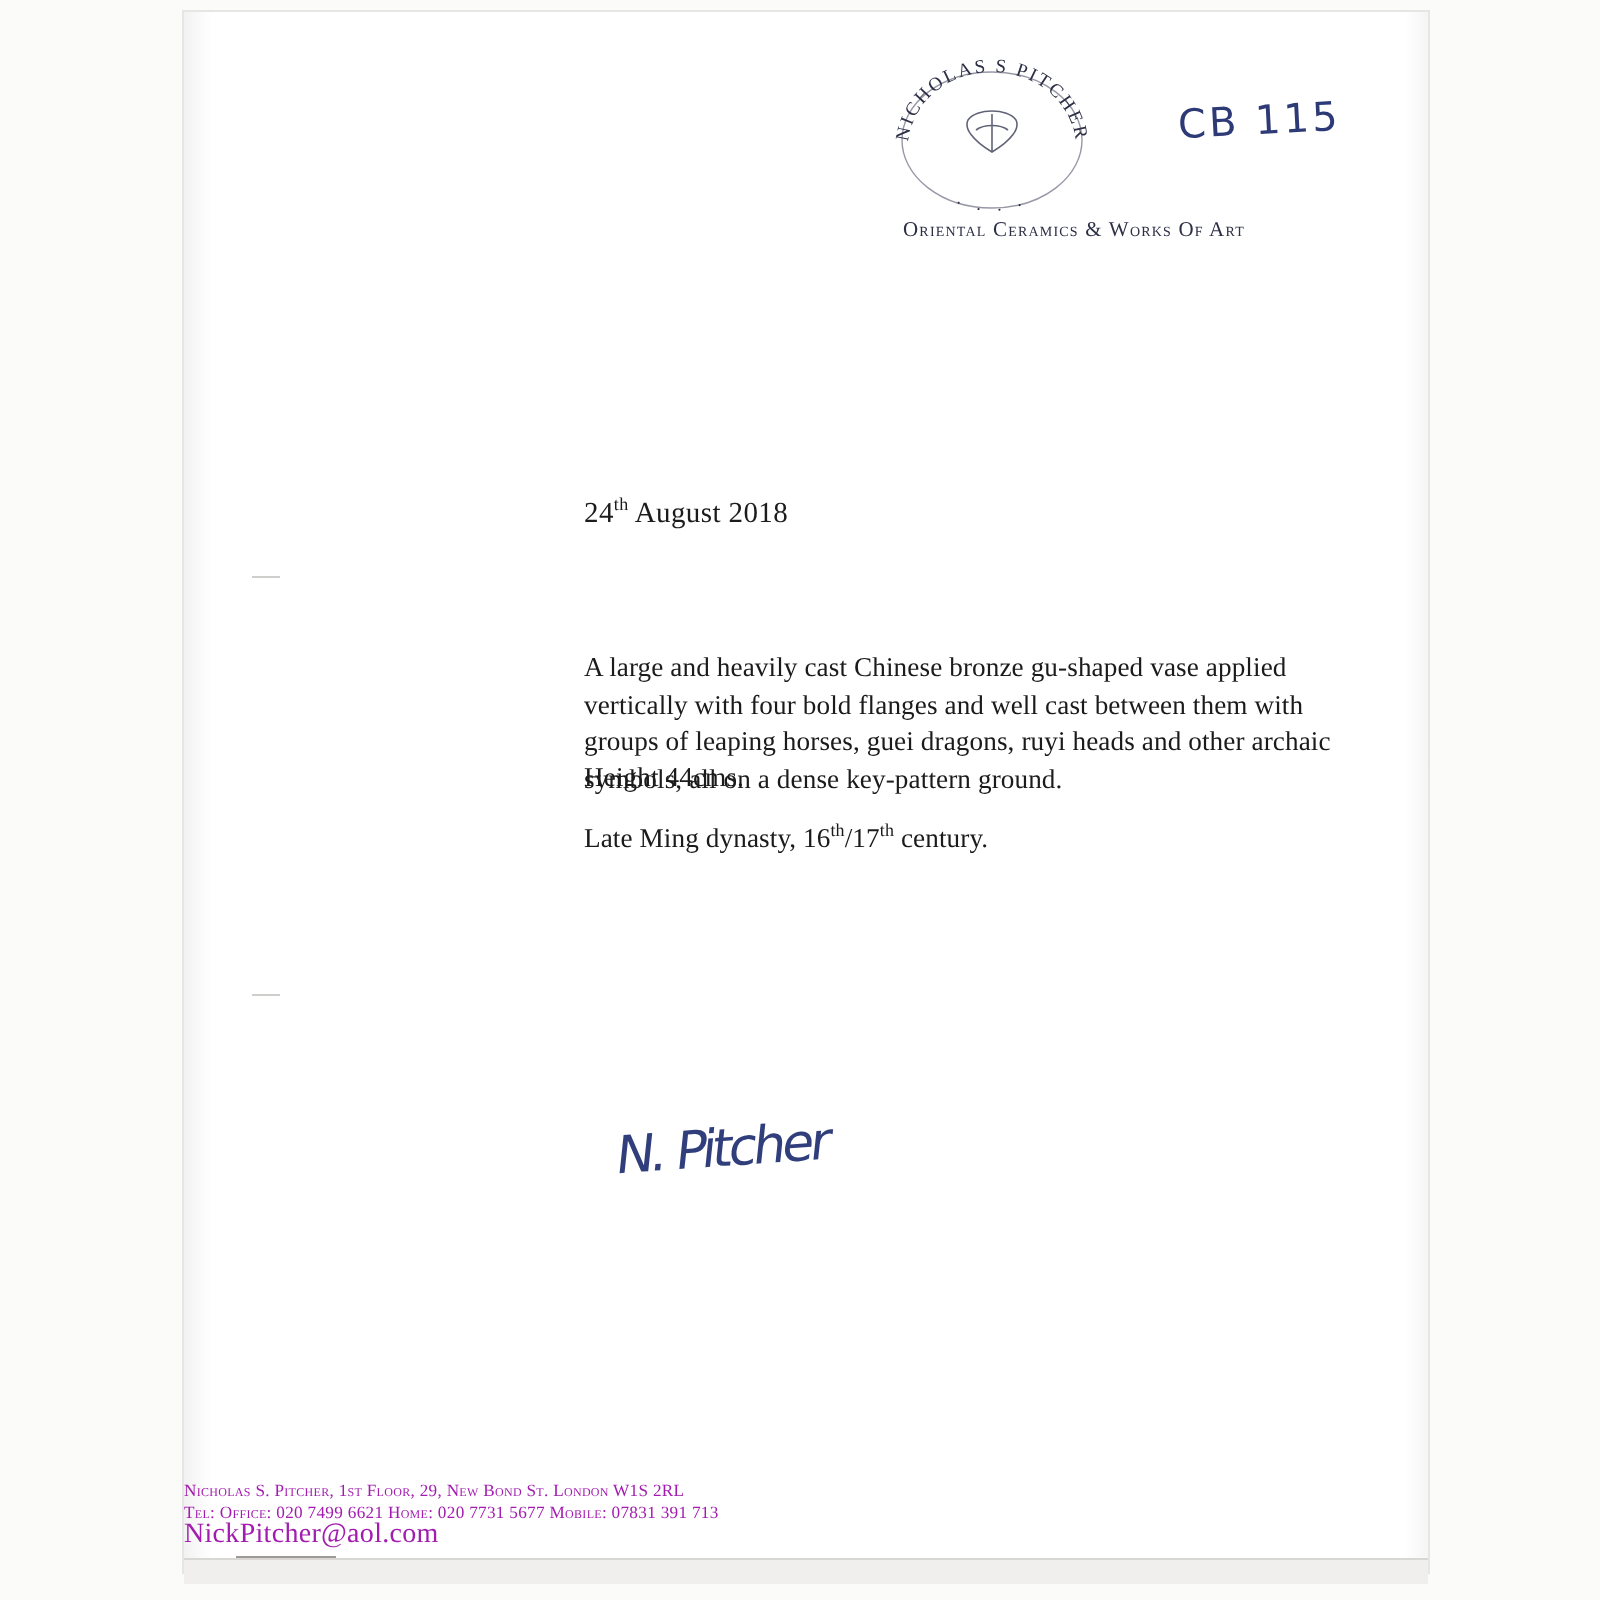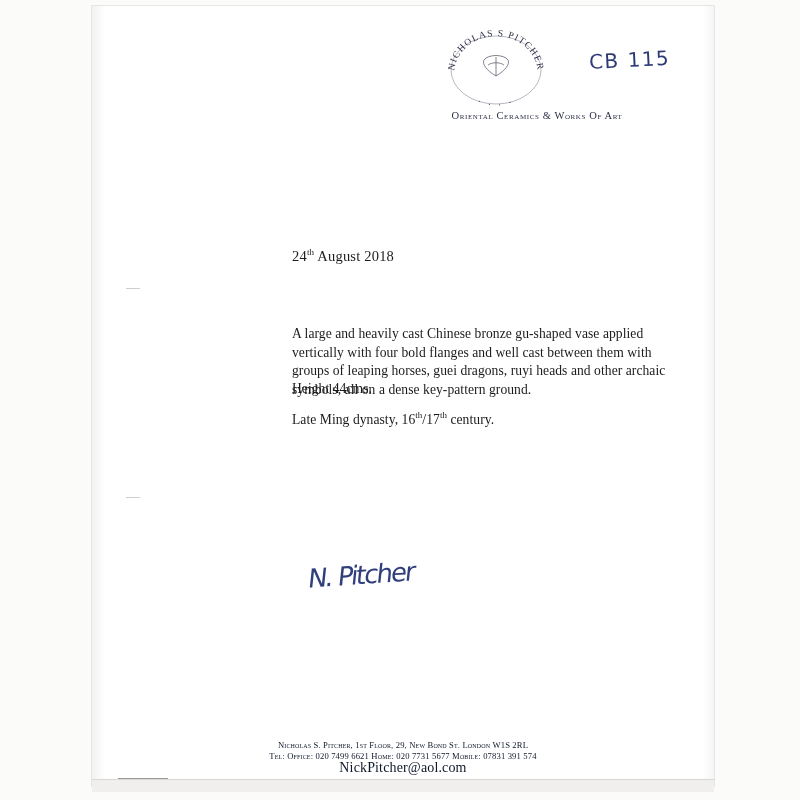--- a/index.html
+++ b/index.html
@@ -137,23 +137,22 @@
     letter-spacing: -2px;
     opacity: 0.9;
   }
 
   
   .footer {
     position: absolute;
     left: 92px;
     top: 740px;
     width: 622px;
-    text-align: center;
     font-family: "Liberation Serif", serif;
-    color: #0f172a;
+    color: #a21caf;
   }
   .footer-line {
     font-size: 8.6px;
     letter-spacing: 0.15px;
     line-height: 11px;
     font-variant: small-caps;
   }
   .footer-line.email {
     font-variant: normal;
     font-size: 14px;
@@ -205,20 +204,20 @@
 
     <div class="signature">N. Pitcher</div>
 
   </div>
 
   <div class="punch p1"></div>
   <div class="punch p2"></div>
 
   <div class="footer">
     <div class="footer-line">Nicholas S. Pitcher, 1st Floor, 29, New Bond St. London W1S 2RL</div>
-    <div class="footer-line">Tel: Office: 020 7499 6621  Home: 020 7731 5677  Mobile: 07831 391 574</div>
+    <div class="footer-line">Tel: Office: 020 7499 6621  Home: 020 7731 5677  Mobile: 07831 391 713</div>
     <div class="footer-line email">NickPitcher@aol.com</div>
   </div>
 
   <div class="bottom-edge"></div>
   <div class="left-margin-line"></div>
 
 </div>
 
 </body></html>

